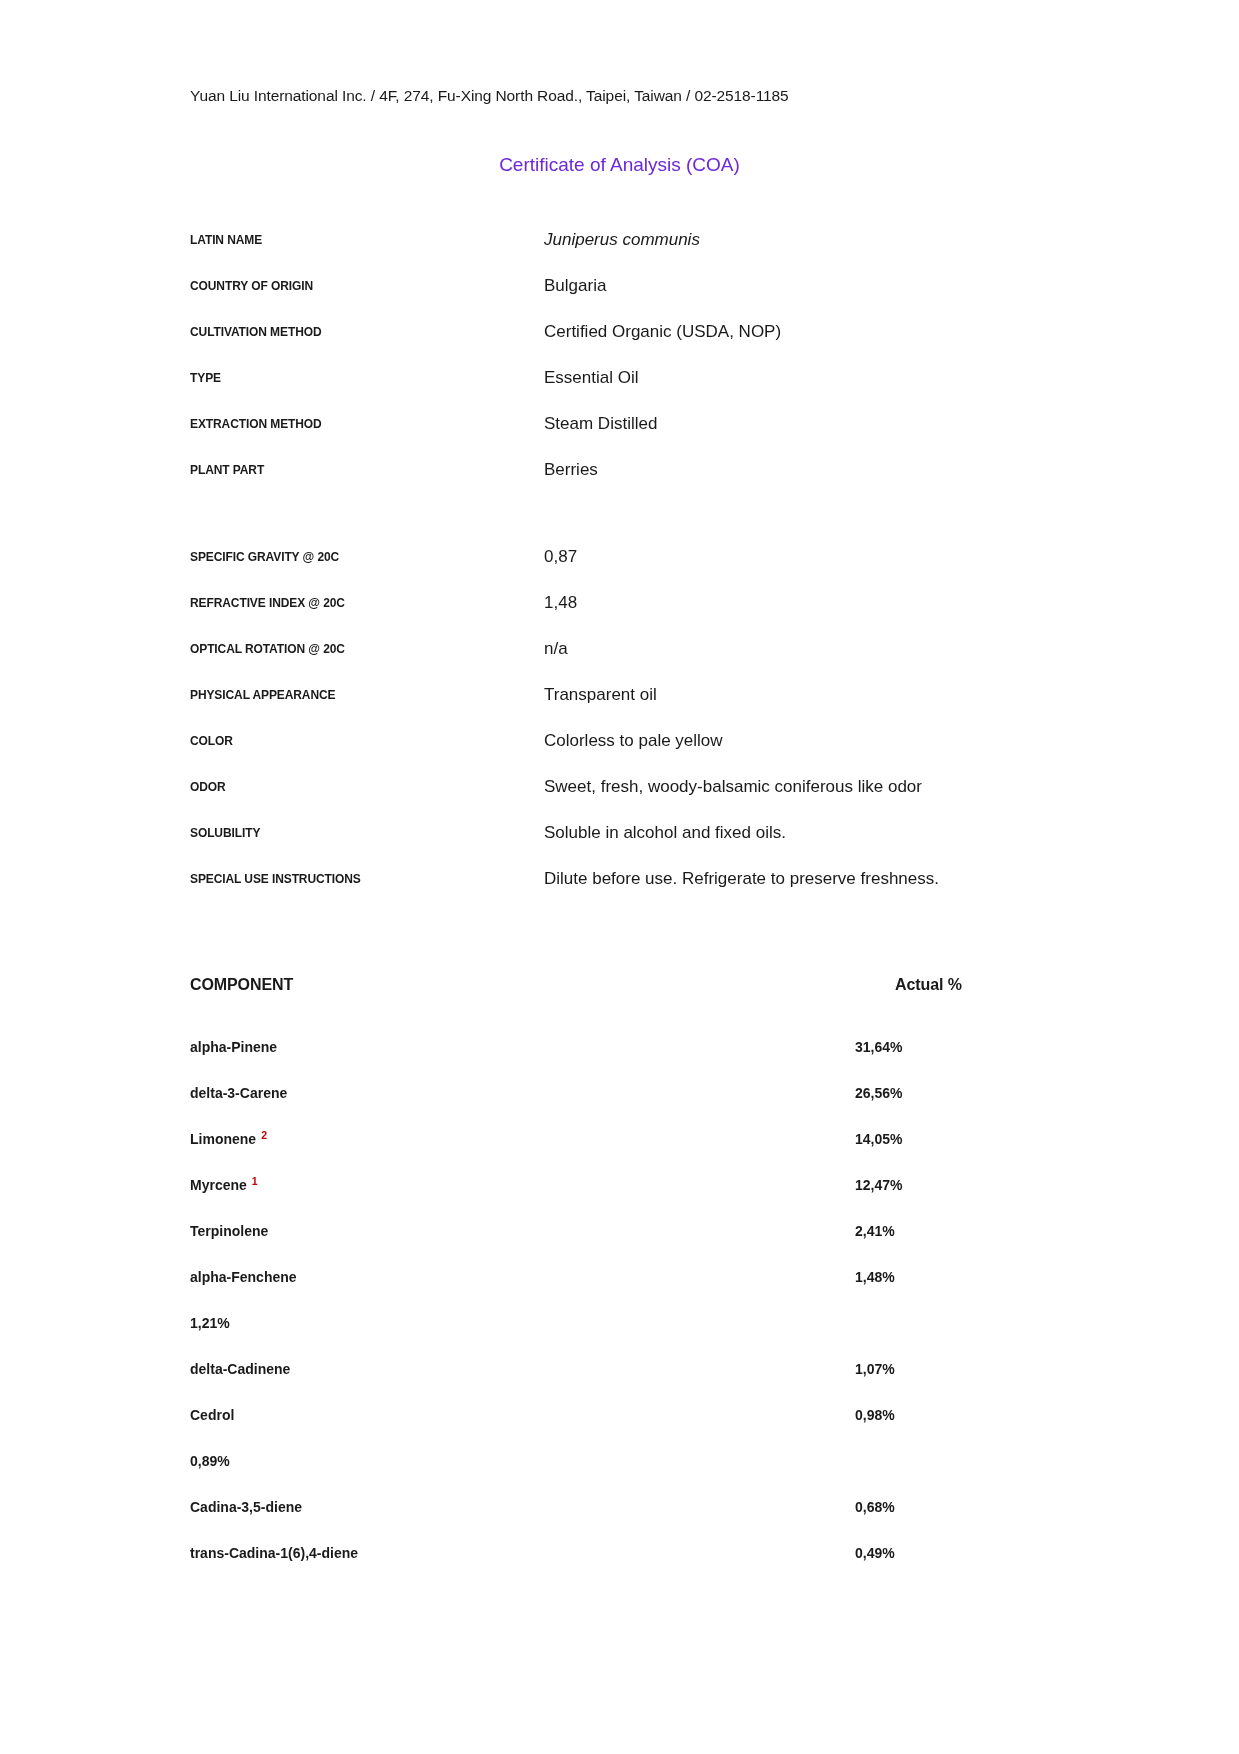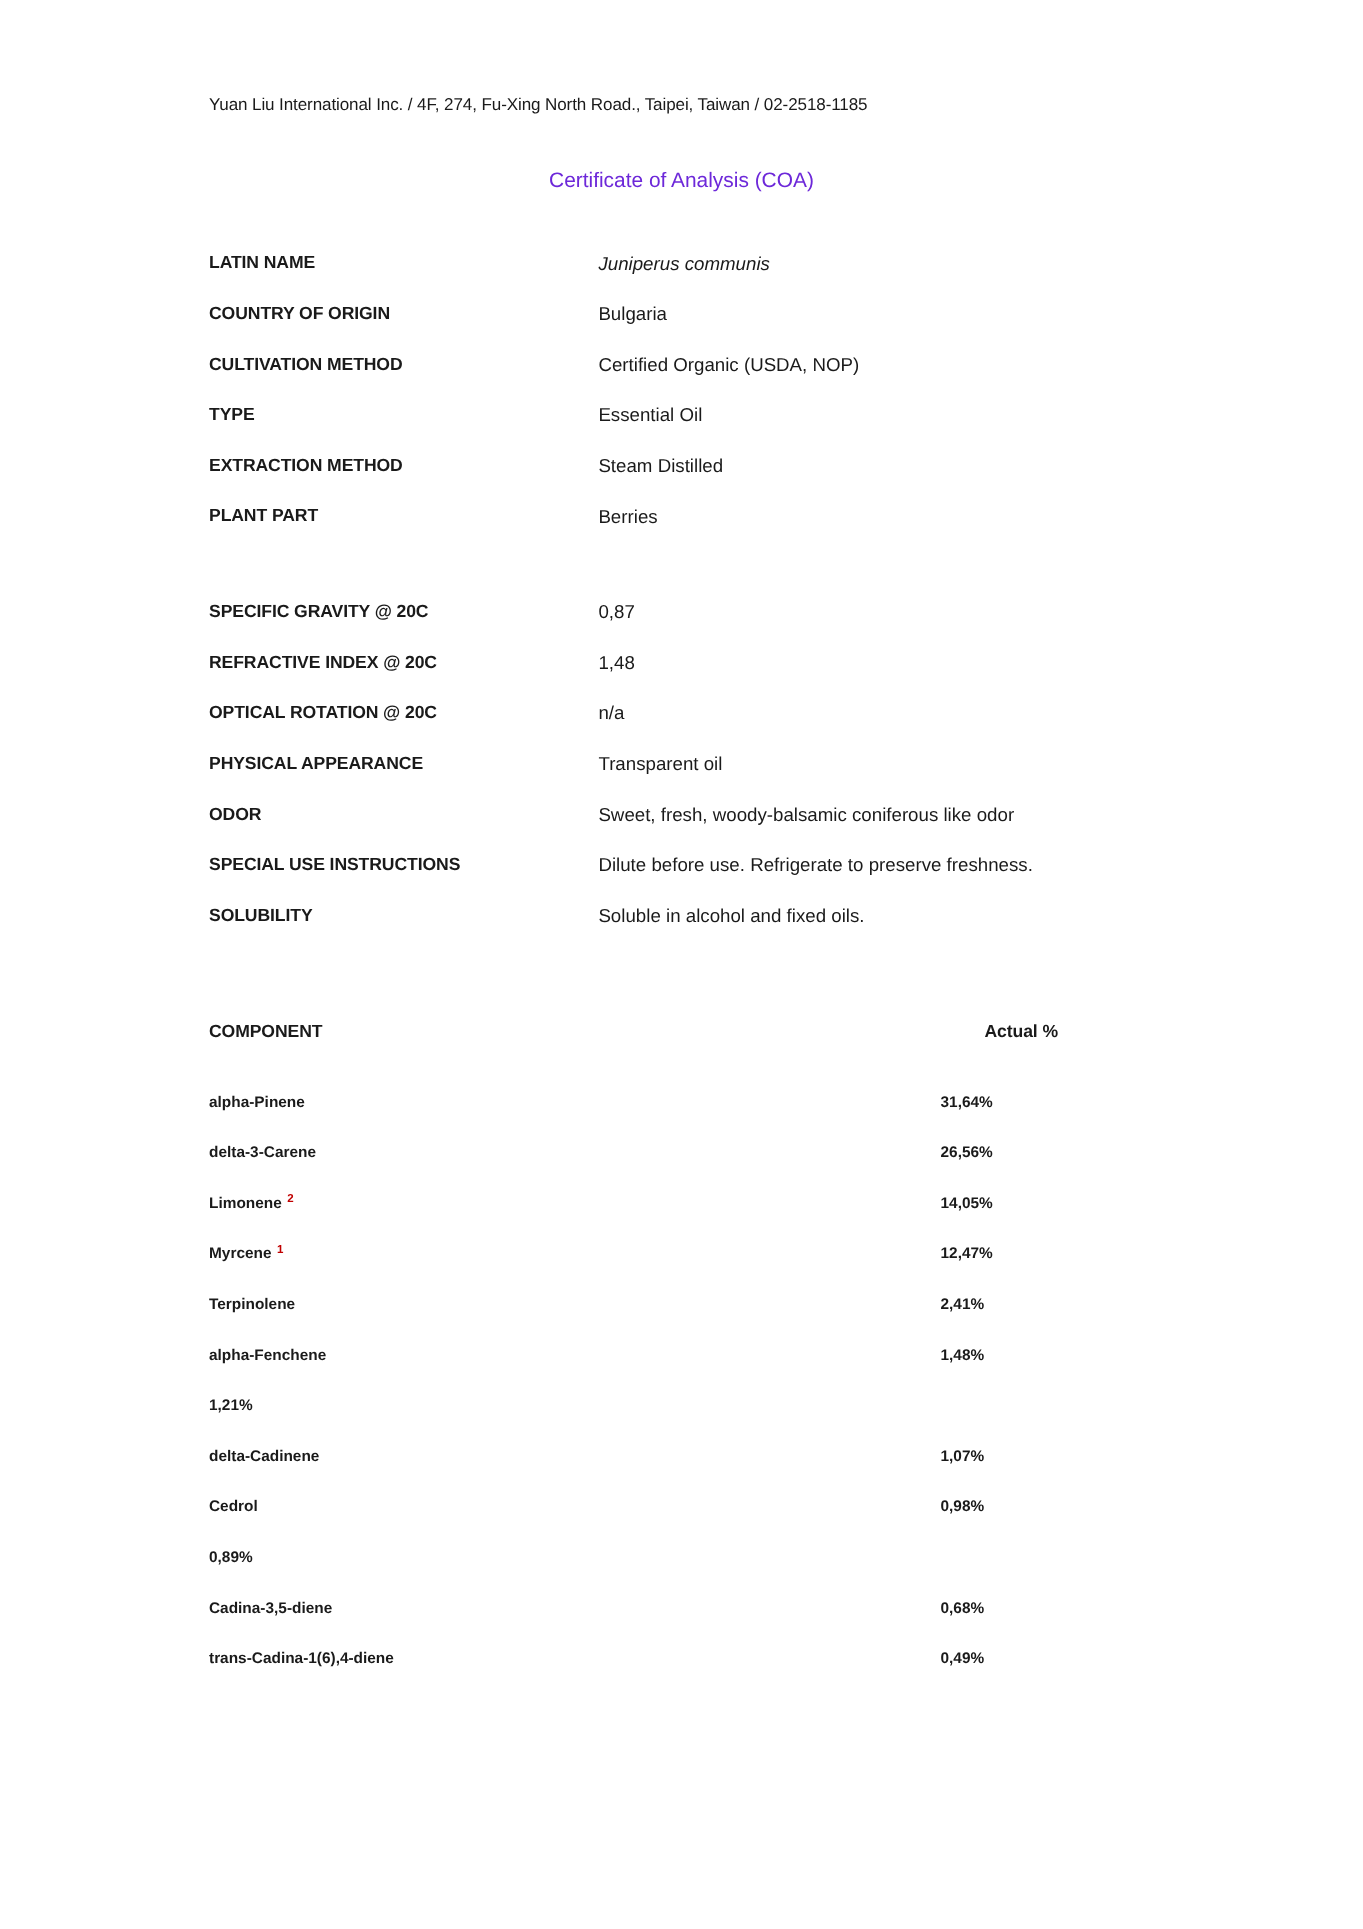--- a/index.html
+++ b/index.html
@@ -28,21 +28,21 @@
     color:#6d28d9;
   }
 
   .info-section { margin-left:190px; }
   .info-section.first { margin-top:39px; }
   .info-section.second { margin-top:41px; }
 
   .info-row { display:flex; align-items:center; height:46px; }
   .info-label {
     width:354px; flex:0 0 354px;
-    font-size:16px; font-weight:bold;
+    font-size:12px; font-weight:bold;
     letter-spacing:-0.1px;
     white-space:nowrap;
   }
   .info-value { font-size:17px; white-space:nowrap; }
   .info-value.italic { font-style:italic; }
 
   .comp-section { margin-left:190px; }
   .comp-header { display:flex; align-items:center; height:46px; margin-top:60px;gap:40px; }
   .comp-header-name {
     width:665px; flex:0 0 665px;
@@ -112,30 +112,34 @@
     </div>
     <div class="info-row">
       <div class="info-label">OPTICAL ROTATION @ 20C</div>
       <div class="info-value">n/a</div>
     </div>
     <div class="info-row">
       <div class="info-label">PHYSICAL APPEARANCE</div>
       <div class="info-value">Transparent oil</div>
     </div>
     <div class="info-row">
+      <div class="info-label">COLOR</div>
+      <div class="info-value">Colorless to pale yellow</div>
+    </div>
+    <div class="info-row">
       <div class="info-label">ODOR</div>
       <div class="info-value">Sweet, fresh, woody-balsamic coniferous like odor</div>
     </div>
     <div class="info-row">
+      <div class="info-label">SOLUBILITY</div>
+      <div class="info-value">Soluble in alcohol and fixed oils.</div>
+    </div>
+    <div class="info-row">
       <div class="info-label">SPECIAL USE INSTRUCTIONS</div>
       <div class="info-value">Dilute before use. Refrigerate to preserve freshness.</div>
-    </div>
-    <div class="info-row">
-      <div class="info-label">SOLUBILITY</div>
-      <div class="info-value">Soluble in alcohol and fixed oils.</div>
     </div>
   </div>
 
   <div class="comp-section">
     <div class="comp-header">
       <div class="comp-header-name">COMPONENT</div>
       <div class="comp-header-actual">Actual %</div>
     </div>
     <div class="comp-rows">
       <div class="comp-row">

